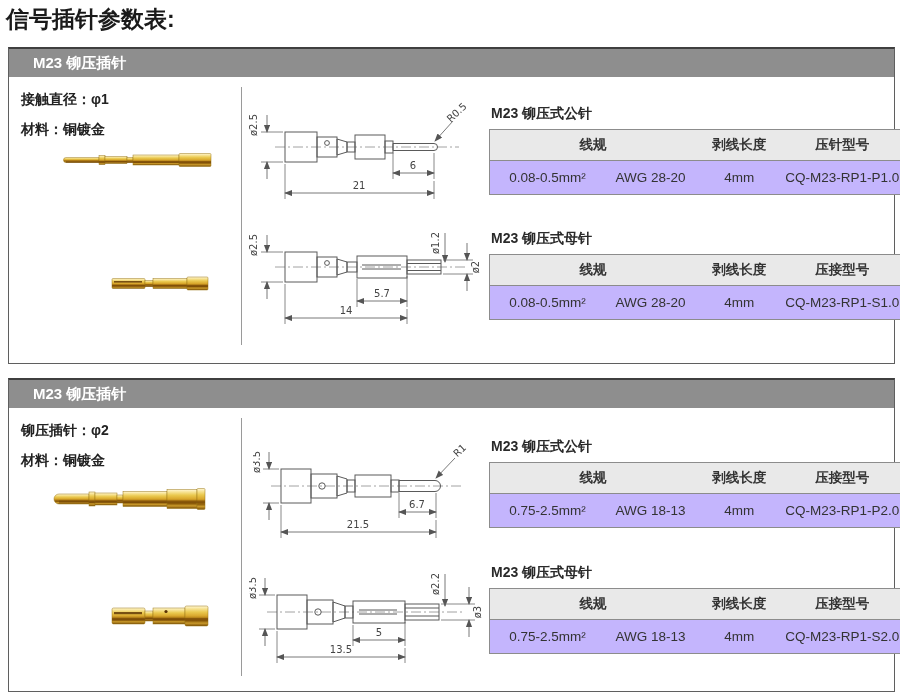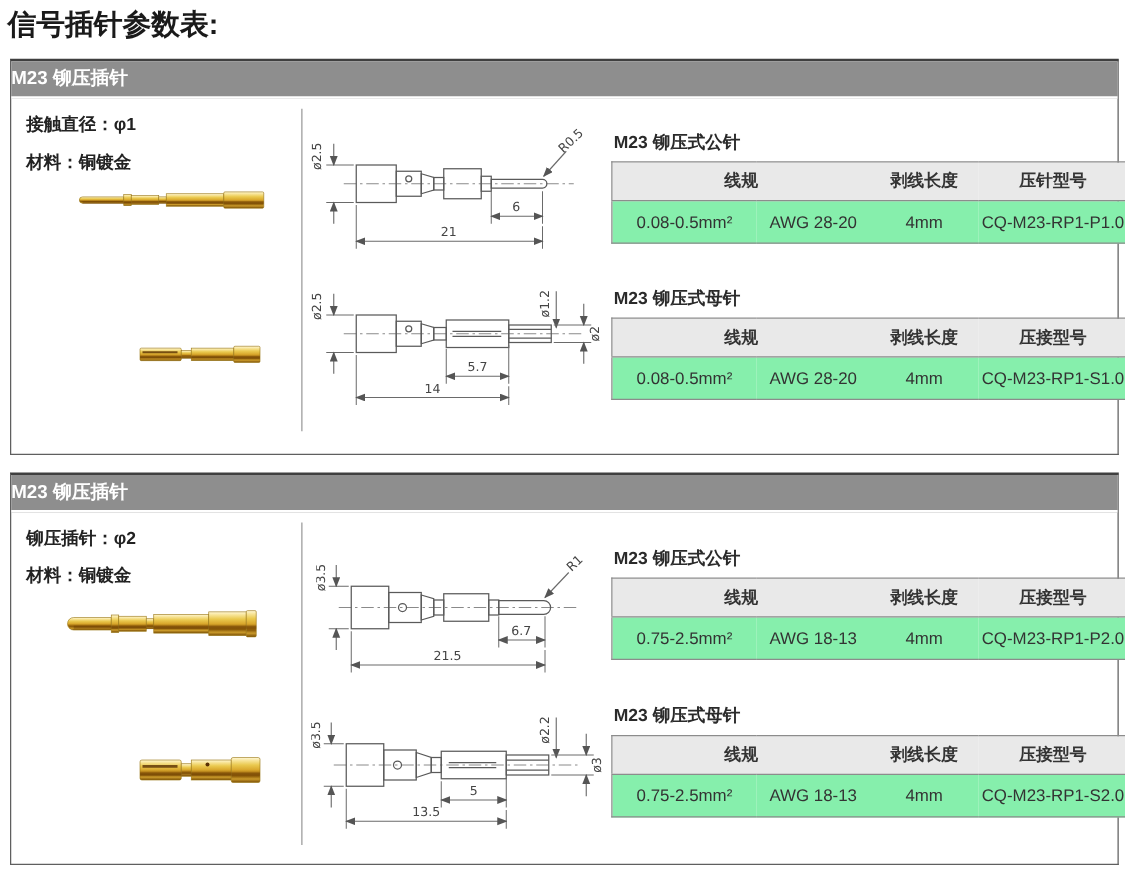--- a/index.html
+++ b/index.html
@@ -3,32 +3,32 @@
 <meta charset="utf-8">
 <style>
   html,body{margin:0;padding:0;background:#fff;}
   body{width:900px;height:697px;position:relative;overflow:hidden;
        font-family:"Liberation Sans","DejaVu Sans",sans-serif;color:#222;}
   .page-title{position:absolute;left:6px;top:4px;font-size:23px;font-weight:bold;color:#1a1a1a;}
   .panel{position:absolute;left:8px;width:885px;border:1px solid #5f5f5f;border-top:2px solid #3f3f3f;background:#fff;}
   #panel1{top:47px;height:314px;}
   #panel2{top:378px;height:311px;}
   .panel-header{height:28px;background:#8e8e8e;color:#fff;font-size:15px;font-weight:bold;
-                line-height:28px;padding-left:0;border-bottom:2px solid #fff;}
+                line-height:28px;padding-left:24px;border-bottom:2px solid #fff;}
   .spec{position:absolute;left:12px;font-size:14px;font-weight:bold;color:#222;}
   .spec.contact{top:42px;}
   .spec.material{top:72px;}
   .vdivider{position:absolute;left:232px;top:38px;height:258px;width:1px;background:#9a9a9a;}
   .photo,.drawing{position:absolute;}
   .tblock{position:absolute;left:480px;width:414px;}
   .ttitle{font-size:14px;font-weight:bold;color:#2a2a2a;margin:0 0 6px 2px;}
   table.ptable{width:100%;border-collapse:collapse;border:1px solid #8c8c8c;table-layout:fixed;}
   table.ptable th{background:#e9e9e9;border-bottom:1px solid #8c8c8c;height:30px;
                   font-size:13.5px;font-weight:bold;color:#333;text-align:center;padding:0;}
-  table.ptable td{height:33px;font-size:13.5px;color:#333;text-align:center;padding:0;background:#86efac;}
+  table.ptable td{height:33px;font-size:13.5px;color:#333;text-align:center;padding:0;background:#c4b5fd;}
   svg text{font-family:"DejaVu Sans",sans-serif;font-size:10px;fill:#444;}
   svg .pf{fill:none;stroke:#5a5a5a;stroke-width:1;}
   svg .dim{stroke:#6a6a6a;stroke-width:0.9;fill:none;}
   svg .cl{stroke:#8a8a8a;stroke-width:0.8;stroke-dasharray:10 3 2 3;}
   svg .thin{stroke:#6a6a6a;stroke-width:0.8;fill:none;}
 </style>
 </head>
 <body>
 
 <svg width="0" height="0" style="position:absolute">

